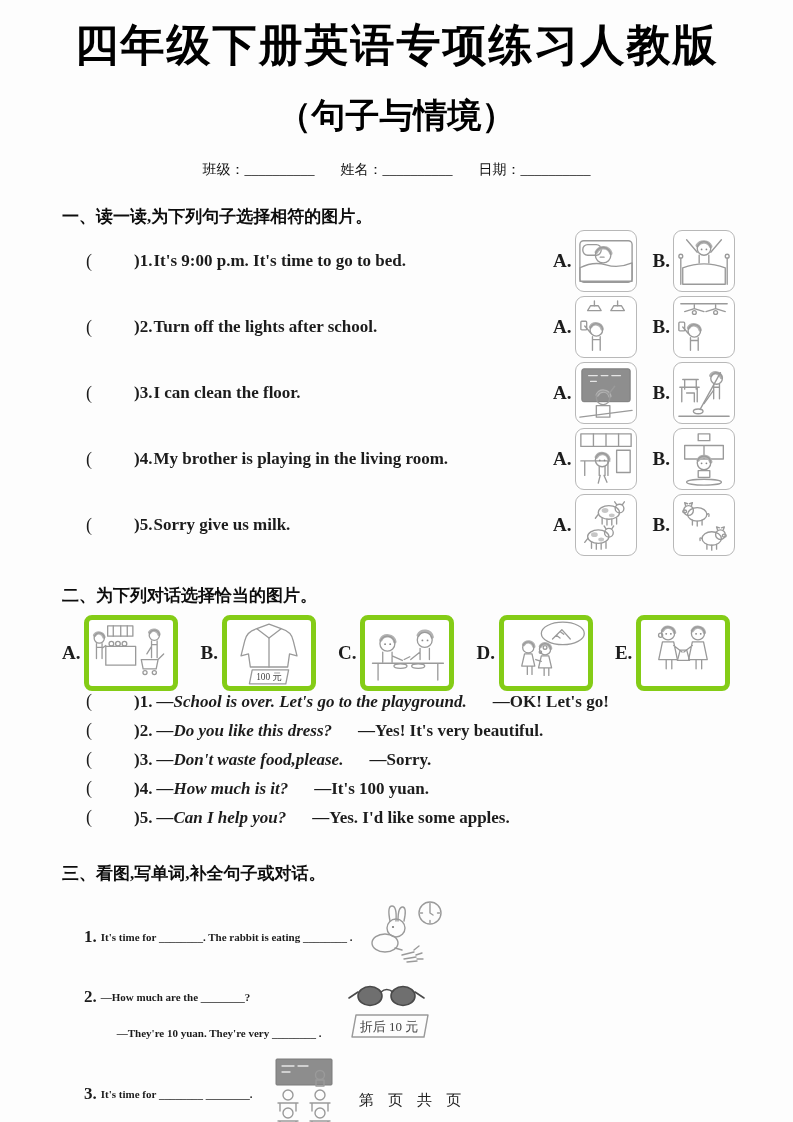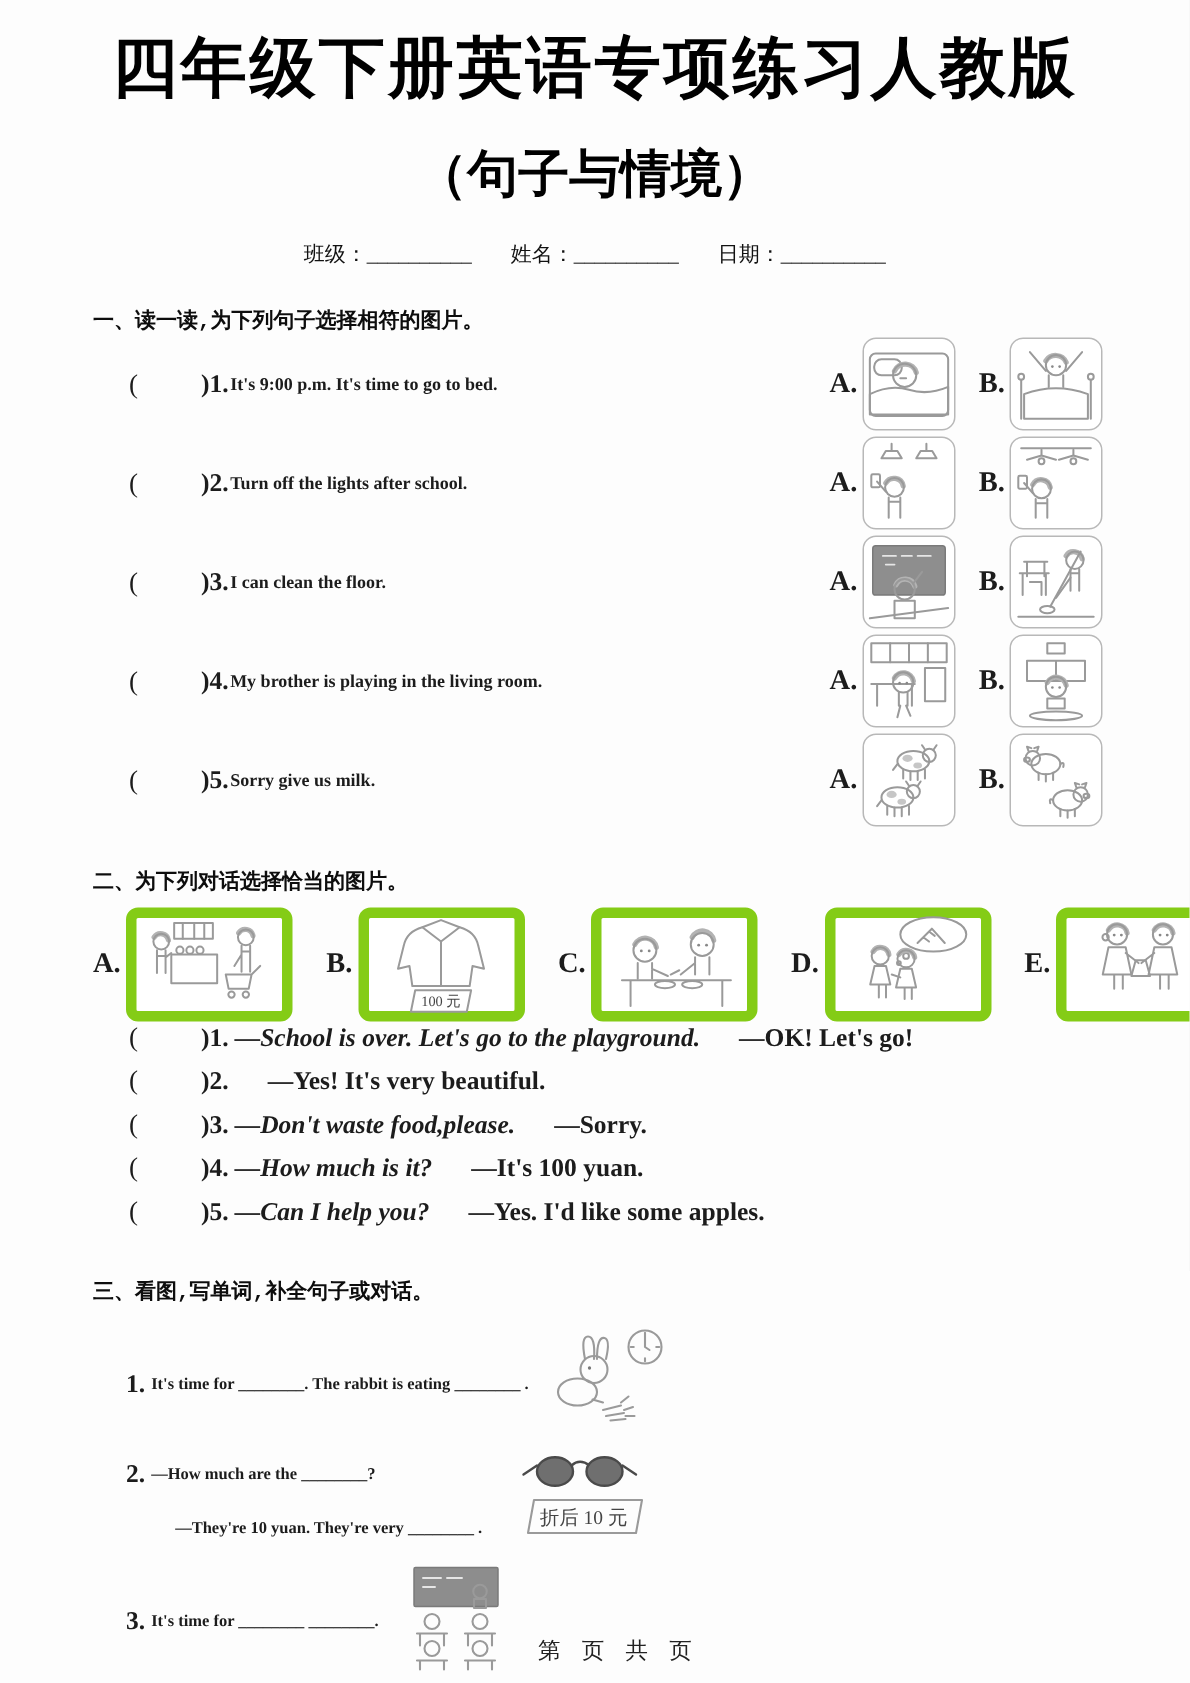--- a/index.html
+++ b/index.html
@@ -18,42 +18,42 @@
     font-weight:800; font-size:34px; color:#000;
   }
   .info-line {
     margin-top:22px; display:flex; justify-content:center; gap:26px;
     font-family:"Liberation Sans", sans-serif; font-size:14px; color:#111;
   }
   .info-item { display:flex; align-items:baseline; }
   .blank-text { letter-spacing:0; font-family:"Liberation Serif", serif; }
   .content { margin:0 58px 0 62px; }
   .sec-heading {
-    margin-top:26px; font-family:Liberation Mono, monospace;
-    font-weight:bold; font-size:14px; color:#0d0d0d;
+    margin-top:26px; font-family:Liberation Serif, serif;
+    font-weight:bold; font-size:17px; color:#0d0d0d;
   }
   
   .q-row { display:flex; align-items:center; height:66px; }
   .paren { margin-left:24px; font-size:18px; }
   .qnum { margin-left:42px; font-weight:bold; font-size:17px; white-space:pre; }
-  .qtext { font-size:12px; font-weight:600; flex:1; padding-left:1px; }
+  .qtext { font-size:17px; font-weight:600; flex:1; padding-left:1px; }
   .opt-label { font-size:19px; font-weight:600; margin:0 3px 0 0; }
   .opt-label.b { margin-left:16px; }
   .img-box {
     width:62px; height:62px; border:1px solid #b8b8b8; border-radius:9px;
     background:#fff; flex:0 0 auto; display:flex; align-items:center; justify-content:center;
   }
   .img-box svg { width:58px; height:58px; }
   
   .pic-row { margin-top:8px; display:flex; align-items:center; }
   .pic-item { display:flex; align-items:center; margin-right:22px; }
   .pic-item:last-child { margin-right:0; }
   .pic-label { font-size:19px; font-weight:600; margin-right:4px; }
   .pic-box {
-    width:111px; height:76px; border:7px solid #84cc16; border-radius:8px;
+    width:94px; height:76px; border:5px solid #84cc16; border-radius:8px;
     background:#fff; display:flex; align-items:center; justify-content:center;
   }
   .pic-box svg { width:86px; height:72px; }
   .d-row { display:flex; align-items:baseline; height:29px; font-size:17px; }
   .d-q { font-weight:600; margin-left:4px;font-style:italic; }
   .d-a { font-weight:600; margin-left:26px; }
   
   .s3-row { display:flex; align-items:center; padding-left:22px; }
   .s3-num { font-weight:bold; font-size:17px; }
   .s3-text { font-size:11px; font-weight:600; }
@@ -375,20 +375,21 @@
 
     <div class="d-row">
       <span class="paren">(</span>
       <span class="qnum">)1.</span>
       <span class="d-q">—School is over. Let's go to the playground.</span>
       <span class="d-a">—OK!  Let's go!</span>
     </div>
     <div class="d-row">
       <span class="paren">(</span>
       <span class="qnum">)2.</span>
+      <span class="d-q">—Do you like this dress?</span>
       <span class="d-a">—Yes!  It's very beautiful.</span>
     </div>
     <div class="d-row">
       <span class="paren">(</span>
       <span class="qnum">)3.</span>
       <span class="d-q">—Don't waste food,please.</span>
       <span class="d-a">—Sorry.</span>
     </div>
     <div class="d-row">
       <span class="paren">(</span>

